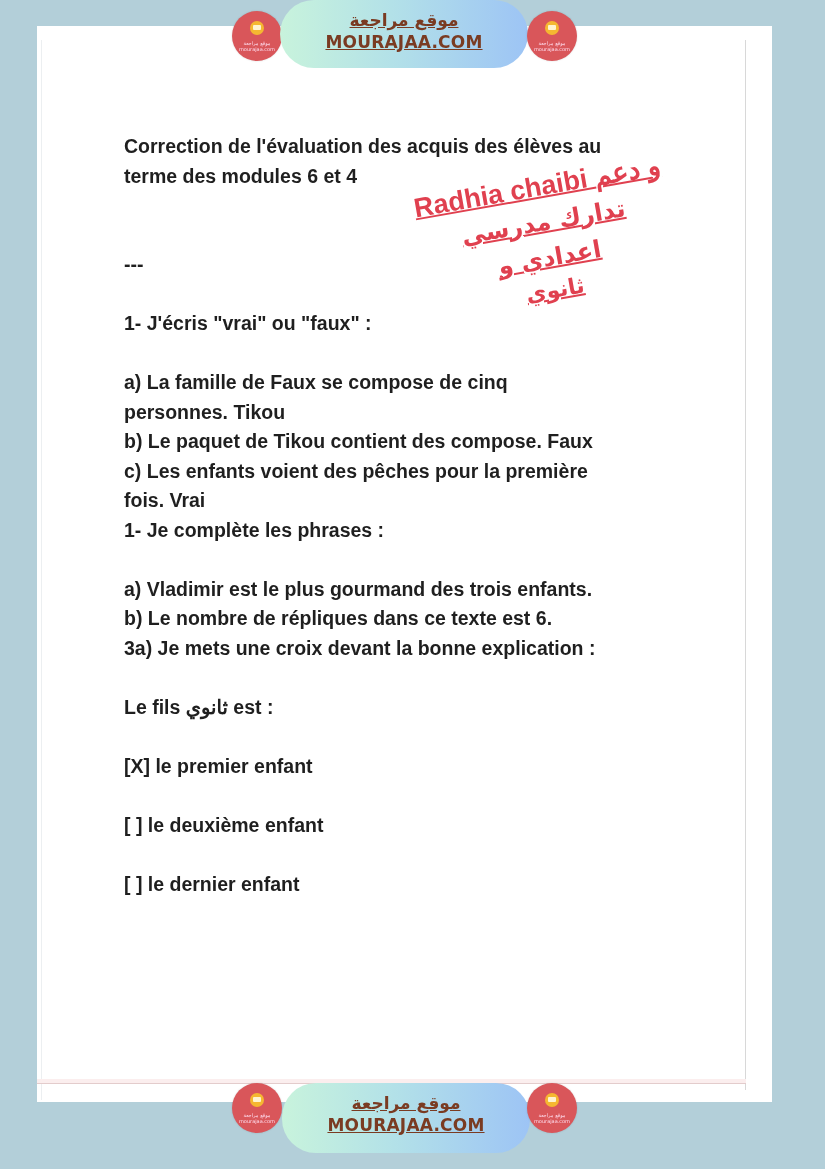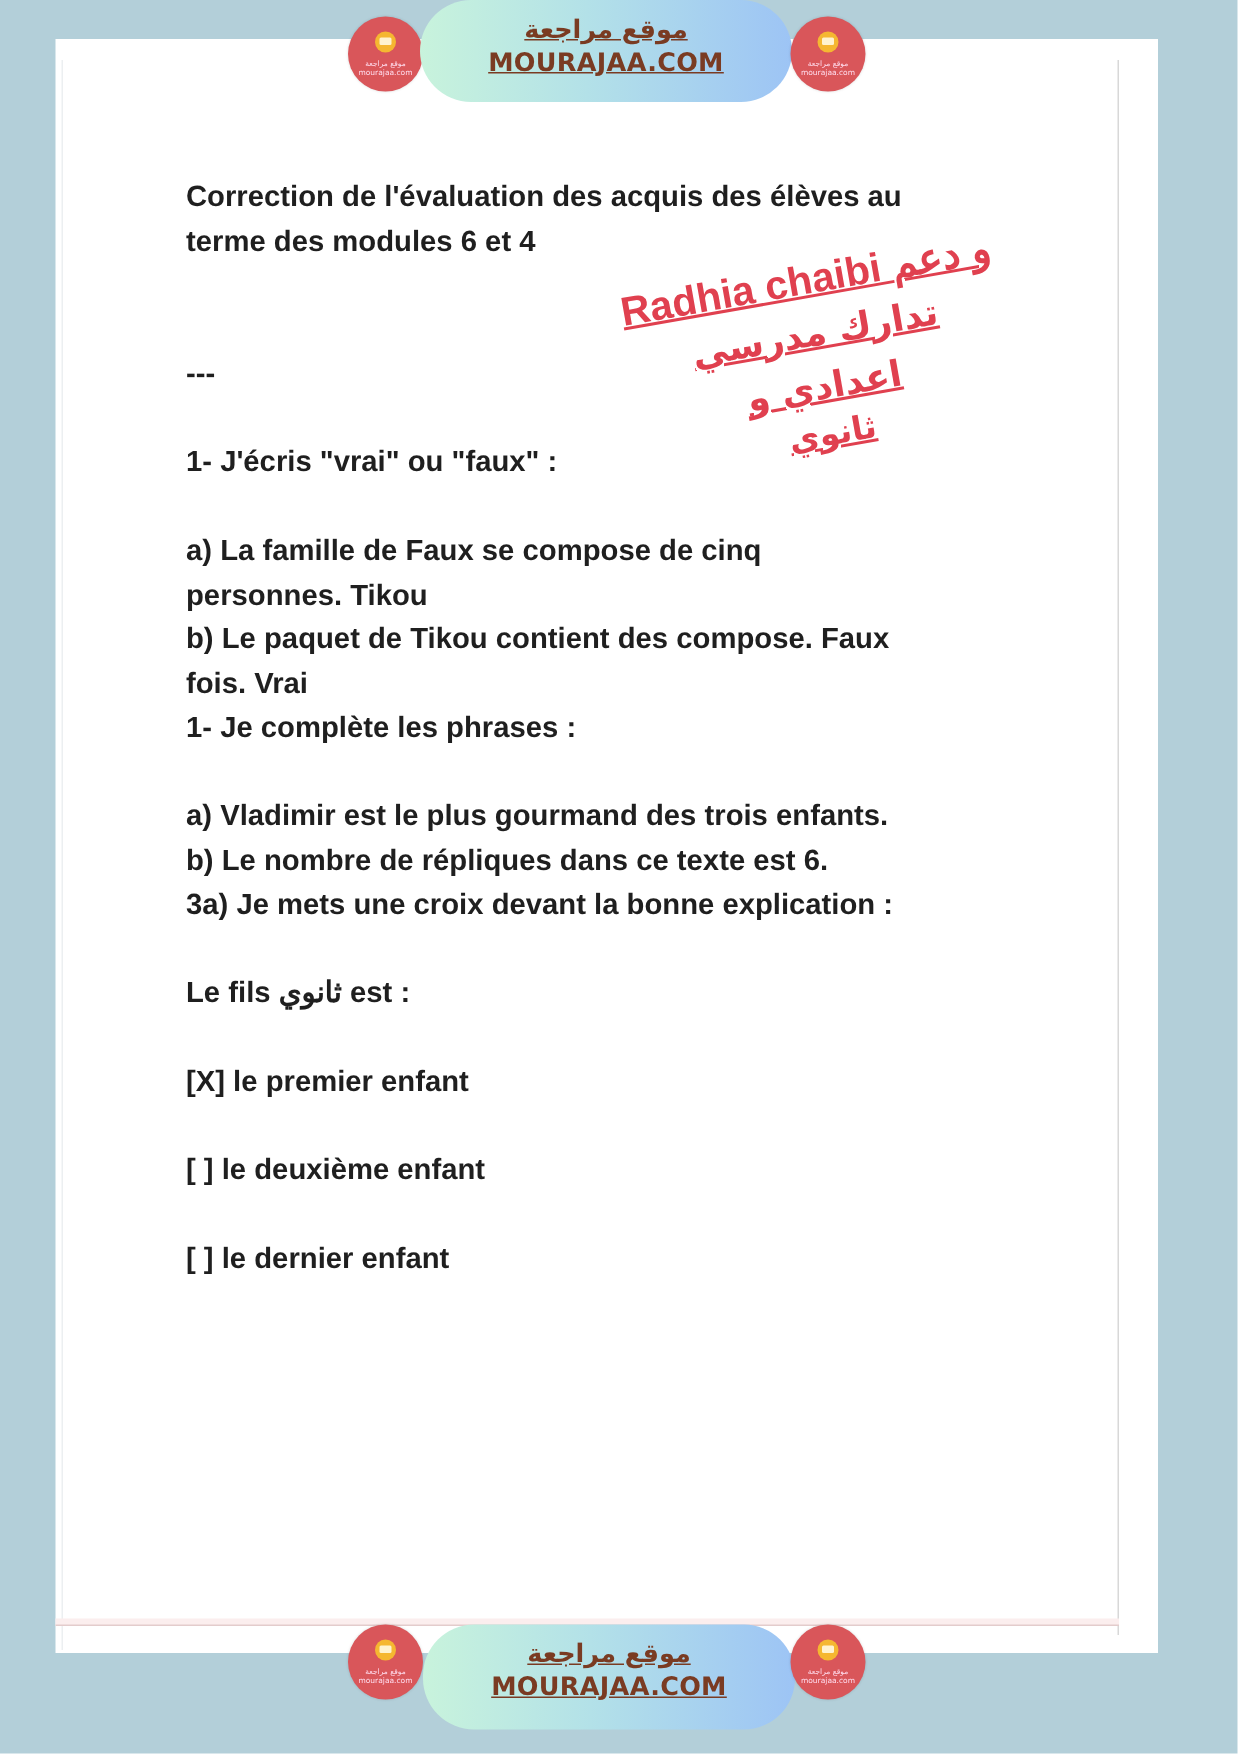--- a/index.html
+++ b/index.html
@@ -47,21 +47,21 @@
     }
     .badge .dot::after {
       content: ""; position: absolute; left: 3px; top: 4px; width: 8px; height: 5px;
       background: #fff3d0; border-radius: 1px;
     }
     .badge .tiny {
       position: absolute; left: 0; top: 29px; width: 50px; text-align: center;
       font-family: "DejaVu Sans", sans-serif; font-size: 5px; color: #fde; line-height: 6px;
     }
     .doc {
-      position: absolute; left: 124px; top: 117px; width: 560px;
+      position: absolute; left: 124px; top: 132px; width: 560px;
       font-weight: bold; font-size: 19.5px; color: #1f1f1f; line-height: 29.5px;
     }
     .doc .line { display: block; white-space: nowrap; height: 29.5px; }
     .doc .blank { display: block; height: 29.5px; }
     .stamp {
       position: absolute; left: 402px; top: 168px; width: 290px; height: 150px;
       transform: rotate(-10deg); transform-origin: center;
       color: #e0404f; font-weight: bold; text-align: center;
     }
     .stamp .l1 {
@@ -108,20 +108,21 @@
   <span class="line">terme des modules 6 et 4</span>
   <span class="blank"></span>
   <span class="blank"></span>
   <span class="line">---</span>
   <span class="blank"></span>
   <span class="line">1- J'écris "vrai" ou "faux" :</span>
   <span class="blank"></span>
   <span class="line">a) La famille de Faux se compose de cinq</span>
   <span class="line">personnes. Tikou</span>
   <span class="line">b) Le paquet de Tikou contient des compose. Faux</span>
+  <span class="line">c) Les enfants voient des pêches pour la première</span>
   <span class="line">fois. Vrai</span>
   <span class="line">1- Je complète les phrases :</span>
   <span class="blank"></span>
   <span class="line">a) Vladimir est le plus gourmand des trois enfants.</span>
   <span class="line">b) Le nombre de répliques dans ce texte est 6.</span>
   <span class="line">3a) Je mets une croix devant la bonne explication :</span>
   <span class="blank"></span>
   <span class="line">Le fils ثانوي est :</span>
   <span class="blank"></span>
   <span class="line">[X] le premier enfant</span>

